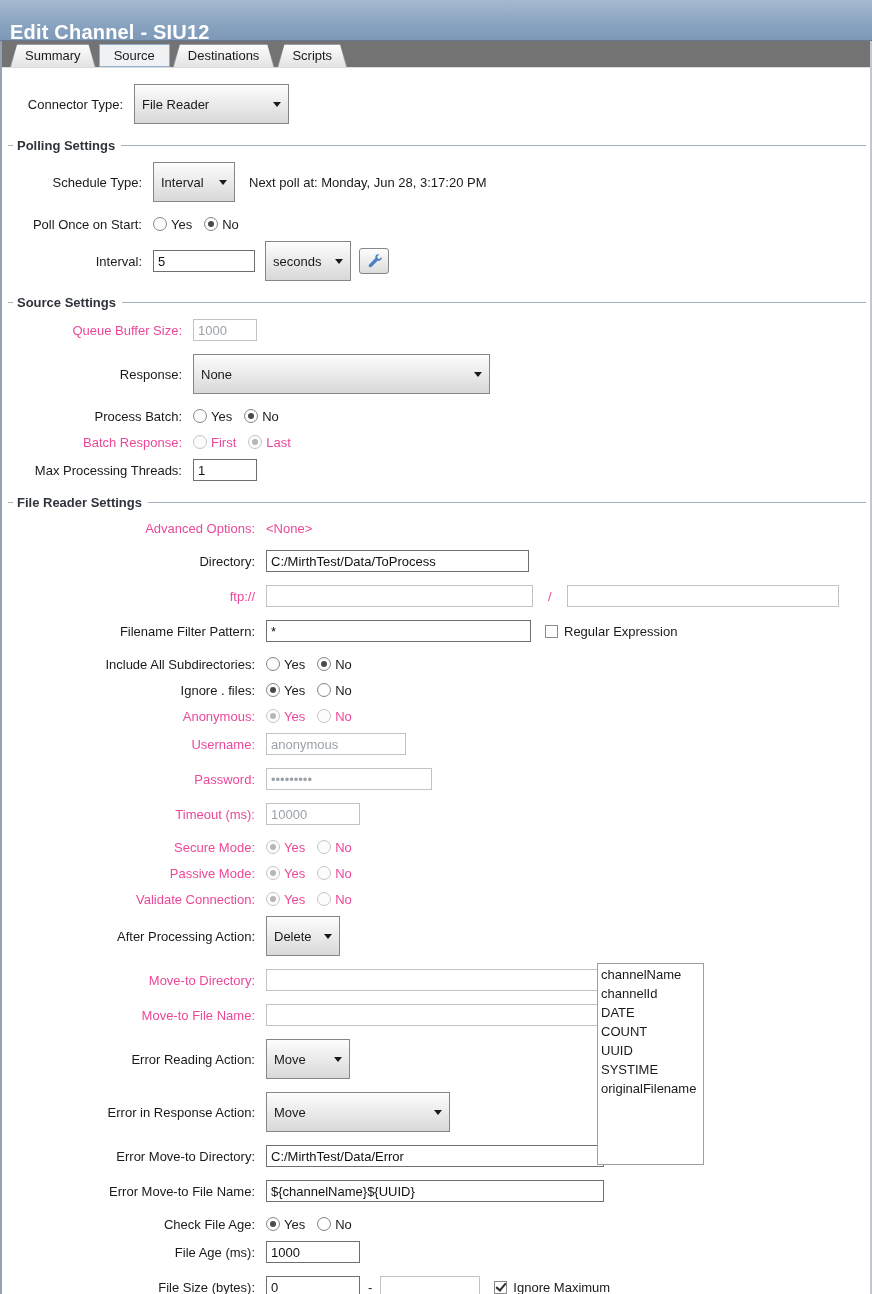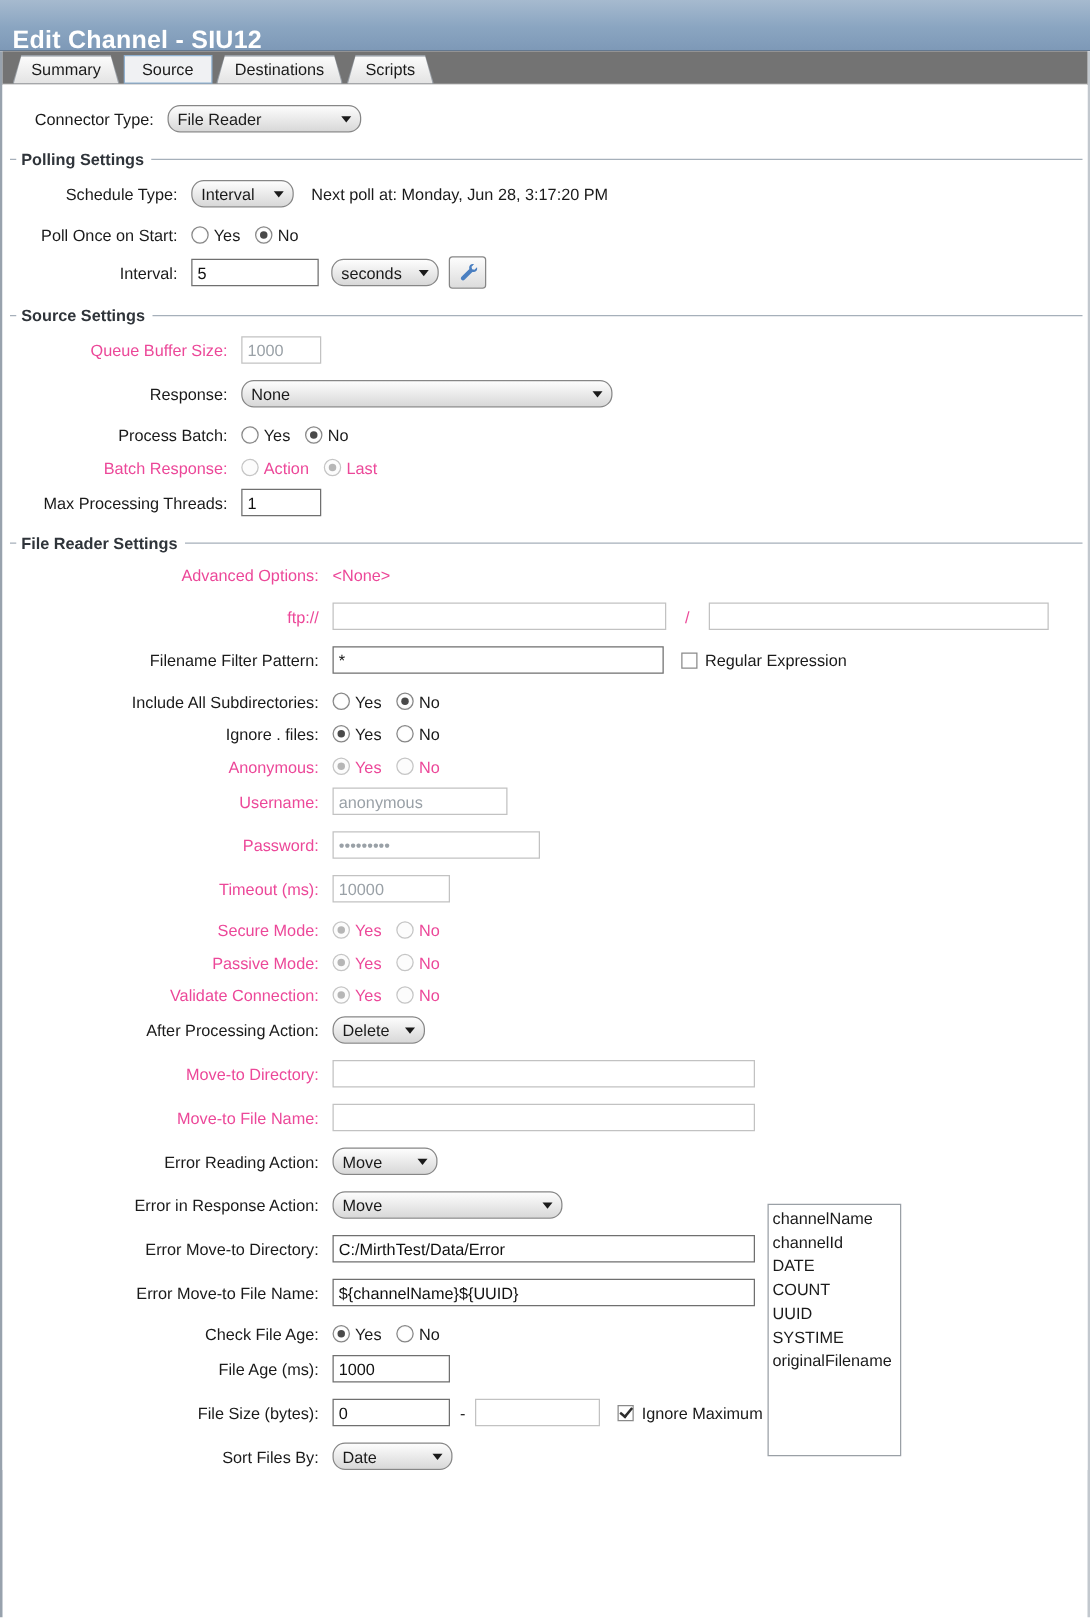--- a/index.html
+++ b/index.html
@@ -48,22 +48,22 @@
   .row.rr { margin-bottom:8px; min-height:18px; }
   .lbl { text-align:right; padding-right:11px; flex:none; white-space:nowrap; }
   .s0 .lbl { width:122px; } .s1 .lbl { width:141px; }
   .s2 .lbl { width:181px; } .s3 .lbl { width:254px; }
   .dis { color:#ec4899; }
 
   
   .ti { height:22px; border:1px solid #6f6f6f; background:#fff; color:#111;
         font:inherit; padding:0 4px; flex:none; }
   .ti.tdis { border-color:#c2c2c2; color:#9aa1a7; }
-  .dd { height:22px; display:inline-flex; align-items:center; flex:none;
-        border:1px solid #868686; border-radius:10px; padding:0 7px;
+  .dd { height:40px; display:inline-flex; align-items:center; flex:none;
+        border:1px solid #868686; border-radius:0; padding:0 7px;
         background:linear-gradient(#fdfdfd, #d8d8d8); cursor:default; }
   .dd .val { flex:1; white-space:nowrap; overflow:hidden; }
   .arr { width:0; height:0; border-left:4px solid transparent; border-right:4px solid transparent;
          border-top:5px solid #1a1a1a; margin-left:6px; flex:none; }
   .btn { height:26px; border:1px solid #868686; border-radius:3px; flex:none;
          background:linear-gradient(#fdfdfd, #d8d8d8); font:inherit; padding:0 11px; margin-left:8px; }
   .iconbtn { width:30px; height:26px; display:inline-flex; align-items:center; justify-content:center;
          border:1px solid #868686; border-radius:3px; flex:none;
          background:linear-gradient(#fdfdfd, #dcdcdc); margin-left:8px; }
   .iconbtn.bdis { border-color:#c9c9c9; background:#ededed; }
@@ -78,21 +78,21 @@
 
   .cb { width:13px; height:13px; border:1px solid #8a8a8a; background:#fff; flex:none;
         display:inline-block; position:relative; margin-right:6px; }
   .cb.on::after { content:''; position:absolute; left:3px; top:-1px; width:4px; height:8px;
         border:solid #2d2d2d; border-width:0 2px 2px 0; transform:rotate(40deg); }
 
   .slash { margin:0 15px; }
   .dash  { margin:0 8px; }
   .gaptx { margin-left:14px; white-space:nowrap; }
 
-  .varlist { position:absolute; left:612px; top:895px; width:107px; height:202px;
+  .varlist { position:absolute; left:595px; top:895px; width:107px; height:202px;
         border:1px solid #9aa0a6; background:#fff; padding:1px 3px; line-height:19px; overflow:hidden; }
   .varitem { white-space:nowrap; }
 </style>
 </head>
 <body>
 
 <div class="titlebar">
   <h1>Edit Channel - SIU12</h1>
 </div>
 
@@ -180,38 +180,42 @@
       <span class="lbl">Process Batch:</span>
       <span class="rb"></span>
         <span class="rlab">Yes</span>
       <span class="rb on"></span>
         <span class="rlab">No</span>
     </div>
 
     <div class="row rr s2">
       <span class="lbl dis">Batch Response:</span>
       <span class="rb rdis"></span>
-        <span class="rlab dis">Action</span>
+        <span class="rlab dis">First</span>
       <span class="rb rdis on"></span>
         <span class="rlab dis">Last</span>
     </div>
 
     <div class="row s2">
       <span class="lbl">Max Processing Threads:</span>
       <input class="ti" style="width: 64px;" value="1">
     </div>
 
     <div class="sechead">File Reader Settings</div>
 
 
     <div class="row rr s3" style="margin-bottom:13px">
       <span class="lbl dis">Advanced Options:</span>
       <span class="dis">&lt;None&gt;</span>
     </div>
 
+    <div class="row s3">
+      <span class="lbl">Directory:</span>
+      <input class="ti" style="width: 263px;" value="C:/MirthTest/Data/ToProcess">
+    </div>
 
     <div class="row s3">
       <span class="lbl dis">ftp://</span>
       <input class="ti tdis" style="width: 267px;" value="">
       <span class="slash dis">/</span>
       <input class="ti tdis" style="width: 272px;" value="">
     </div>
 
     <div class="row s3">
       <span class="lbl">Filename Filter Pattern:</span>

